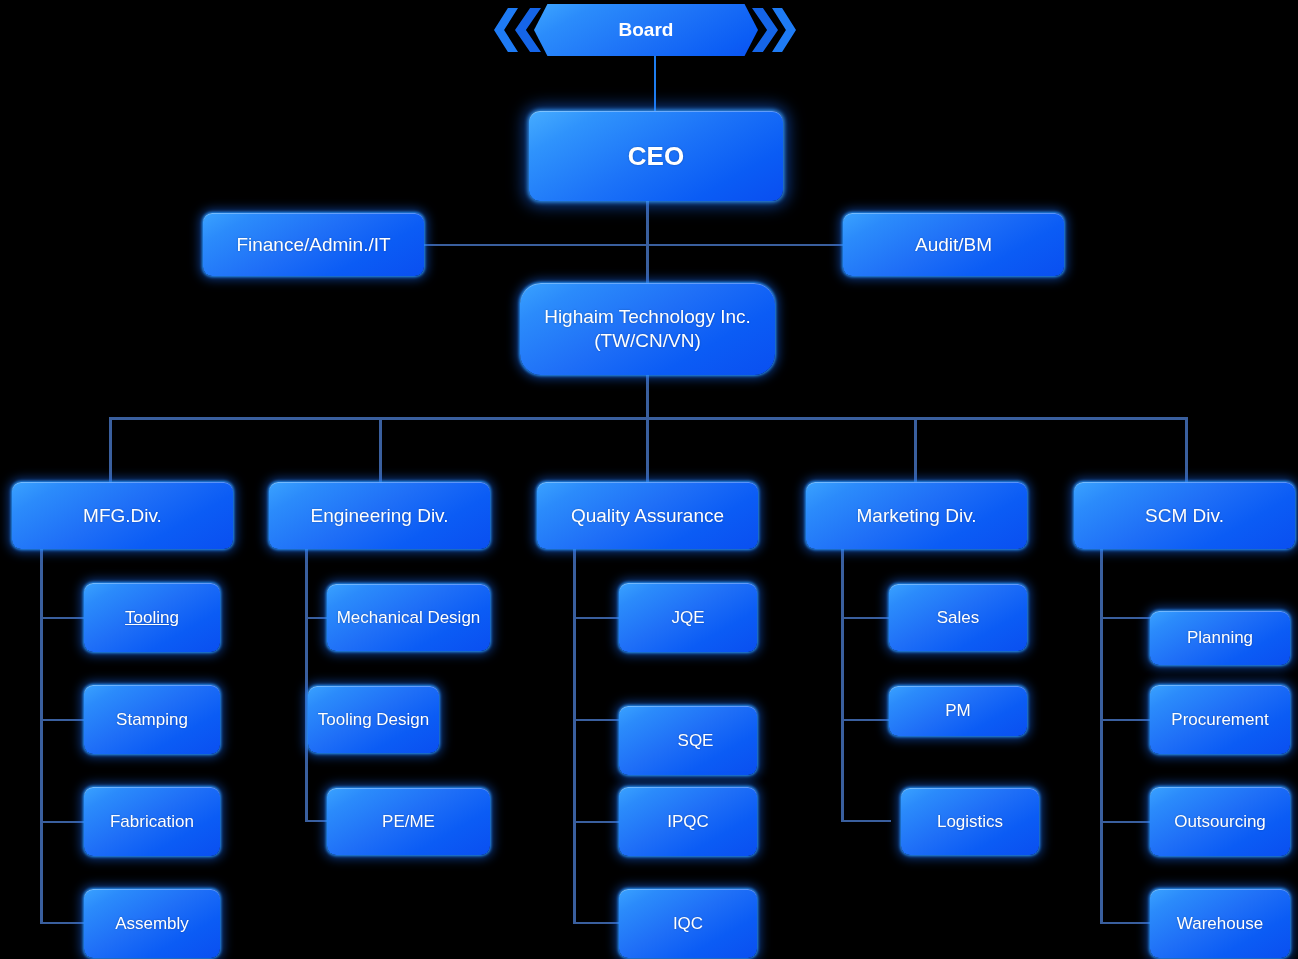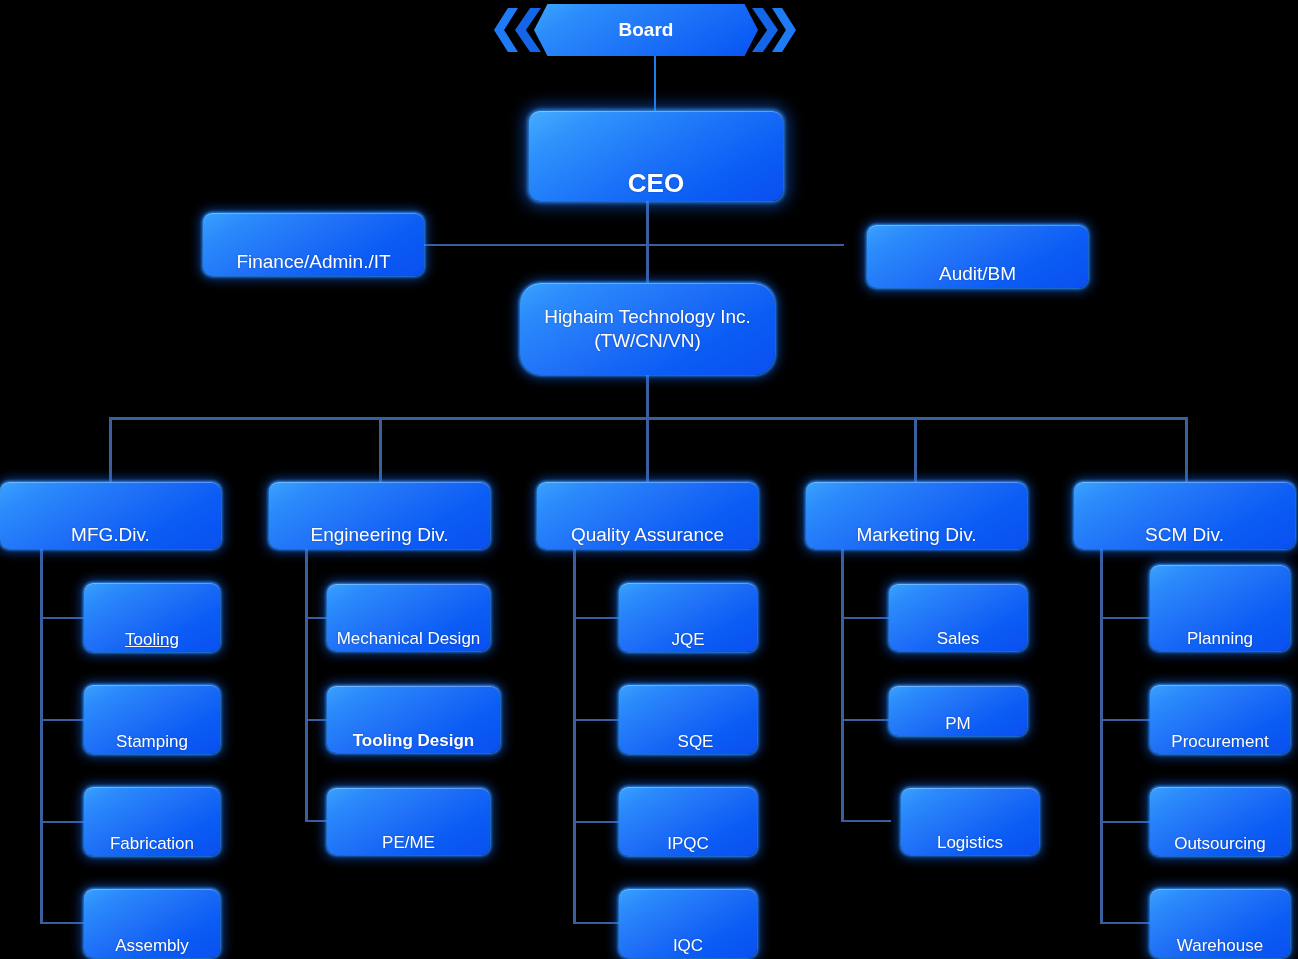--- a/index.html
+++ b/index.html
@@ -38,21 +38,21 @@
         #3aa2ff 0%,
         #2b8bfb 16%,
         #1f6ff7 46%,
         #0b5cf5 72%,
         #0a4ff0 100%);
     box-shadow:
       0 0 3px 1px rgba(40,150,255,0.95),
       0 0 11px 3px rgba(25,110,255,0.55),
       inset 0 1px 0 rgba(255,255,255,0.30);
     display: flex;
-    align-items: flex-end;
+    align-items: center;
     justify-content: center;
     text-align: center;
     color: #ffffff;
     box-sizing: border-box;
     padding: 2px 6px;
     line-height: 1.24;
     text-shadow: 0 0 2px rgba(0,0,0,0.30);
   }
   .node .lbl { display: block; width: 100%; }
 
@@ -134,34 +134,34 @@
 
   <div class="line v" style="left:646px; top:201px; width:3px; height:82px;"></div>
 
   <div class="line h" style="left:424px; top:244px; width:224px; height:2px;"></div>
   <div class="line h" style="left:648px; top:244px; width:196px; height:2px;"></div>
 
   <div class="node lvl-staff" style="left:203px; top:213px; width:221px; height:63px;">
     <span class="lbl">Finance/Admin./IT</span>
   </div>
 
-  <div class="node lvl-staff" style="left:843px; top:225px; width:221px; height:63px;margin-left:24px;">
+  <div class="node lvl-staff" style="left:843px; top:213px; width:221px; height:63px;">
     <span class="lbl">Audit/BM</span>
   </div>
 
   <div class="node lvl-corp" style="left:520px; top:283px; width:255px; height:92px; flex-direction:column;">
     <span class="lbl">Highaim Technology Inc.</span>
     <span class="lbl">(TW/CN/VN)</span>
   </div>
 
   <div class="line v" style="left:646px; top:375px; width:3px; height:44px;"></div>
   <div class="line h" style="left:109px; top:417px; width:1079px; height:3px;"></div>
 
   <div class="line v" style="left:109px; top:417px; width:3px; height:67px;"></div>
-  <div class="node lvl-div" style="left:0px; top:482px; width:221px; height:67px;">
+  <div class="node lvl-div" style="left:12px; top:482px; width:221px; height:67px;">
     <span class="lbl">MFG.Div.</span>
   </div>
   <div class="line v" style="left:40px; top:549px; width:3px; height:374px;"></div>
   <div class="line h" style="left:40px; top:617px; width:45px; height:2px;"></div>
   <div class="line h" style="left:40px; top:719px; width:45px; height:2px;"></div>
   <div class="line h" style="left:40px; top:821px; width:45px; height:2px;"></div>
   <div class="line h" style="left:40px; top:922px; width:45px; height:2px;"></div>
   <div class="node lvl-leaf" style="left:84px; top:583px; width:136px; height:69px;text-decoration:underline;">
     <span class="lbl">Tooling</span>
   </div>
@@ -179,40 +179,40 @@
   <div class="node lvl-div" style="left:269px; top:482px; width:221px; height:67px;">
     <span class="lbl">Engineering Div.</span>
   </div>
   <div class="line v" style="left:305px; top:549px; width:3px; height:272px;"></div>
   <div class="line h" style="left:305px; top:617px; width:25px; height:2px;"></div>
   <div class="line h" style="left:305px; top:719px; width:25px; height:2px;"></div>
   <div class="line h" style="left:305px; top:820px; width:25px; height:2px;"></div>
   <div class="node lvl-leaf" style="left:327px; top:584px; width:163px; height:67px;">
     <span class="lbl">Mechanical Design</span>
   </div>
-  <div class="node lvl-leaf" style="left:327px; top:686px; width:173px; height:67px;font-weight:bold;">
+  <div class="node lvl-leaf" style="left:308px; top:686px; width:131px; height:67px;">
     <span class="lbl">Tooling  Design</span>
   </div>
   <div class="node lvl-leaf" style="left:327px; top:788px; width:163px; height:67px;">
     <span class="lbl">PE/ME</span>
   </div>
 
   <div class="line v" style="left:646px; top:417px; width:3px; height:67px;"></div>
   <div class="node lvl-div" style="left:537px; top:482px; width:221px; height:67px;">
     <span class="lbl">Quality Assurance</span>
   </div>
   <div class="line v" style="left:573px; top:549px; width:3px; height:374px;"></div>
   <div class="line h" style="left:573px; top:617px; width:48px; height:2px;"></div>
   <div class="line h" style="left:573px; top:719px; width:48px; height:2px;"></div>
   <div class="line h" style="left:573px; top:821px; width:48px; height:2px;"></div>
   <div class="line h" style="left:573px; top:922px; width:48px; height:2px;"></div>
   <div class="node lvl-leaf" style="left:619px; top:583px; width:138px; height:69px;">
     <span class="lbl">JQE</span>
   </div>
-  <div class="node lvl-leaf" style="left:619px; top:685px; width:138px; height:69px;padding-left:21px;">
+  <div class="node lvl-leaf" style="left:619px; top:706px; width:138px; height:69px;padding-left:21px;">
     <span class="lbl">SQE</span>
   </div>
   <div class="node lvl-leaf" style="left:619px; top:787px; width:138px; height:69px;">
     <span class="lbl">IPQC</span>
   </div>
   <div class="node lvl-leaf" style="left:619px; top:889px; width:138px; height:69px;">
     <span class="lbl">IQC</span>
   </div>
 
   <div class="line v" style="left:914px; top:417px; width:3px; height:67px;"></div>
@@ -235,21 +235,21 @@
 
   <div class="line v" style="left:1185px; top:417px; width:3px; height:67px;"></div>
   <div class="node lvl-div" style="left:1074px; top:482px; width:221px; height:67px;">
     <span class="lbl">SCM Div.</span>
   </div>
   <div class="line v" style="left:1100px; top:549px; width:3px; height:374px;"></div>
   <div class="line h" style="left:1100px; top:617px; width:52px; height:2px;"></div>
   <div class="line h" style="left:1100px; top:719px; width:52px; height:2px;"></div>
   <div class="line h" style="left:1100px; top:821px; width:52px; height:2px;"></div>
   <div class="line h" style="left:1100px; top:922px; width:52px; height:2px;"></div>
-  <div class="node lvl-leaf" style="left:1150px; top:565px; width:140px; height:86px;">
+  <div class="node lvl-leaf" style="left:1150px; top:611px; width:140px; height:54px;">
     <span class="lbl">Planning</span>
   </div>
   <div class="node lvl-leaf" style="left:1150px; top:685px; width:140px; height:69px;">
     <span class="lbl">Procurement</span>
   </div>
   <div class="node lvl-leaf" style="left:1150px; top:787px; width:140px; height:69px;">
     <span class="lbl">Outsourcing</span>
   </div>
   <div class="node lvl-leaf" style="left:1150px; top:889px; width:140px; height:69px;">
     <span class="lbl">Warehouse</span>

